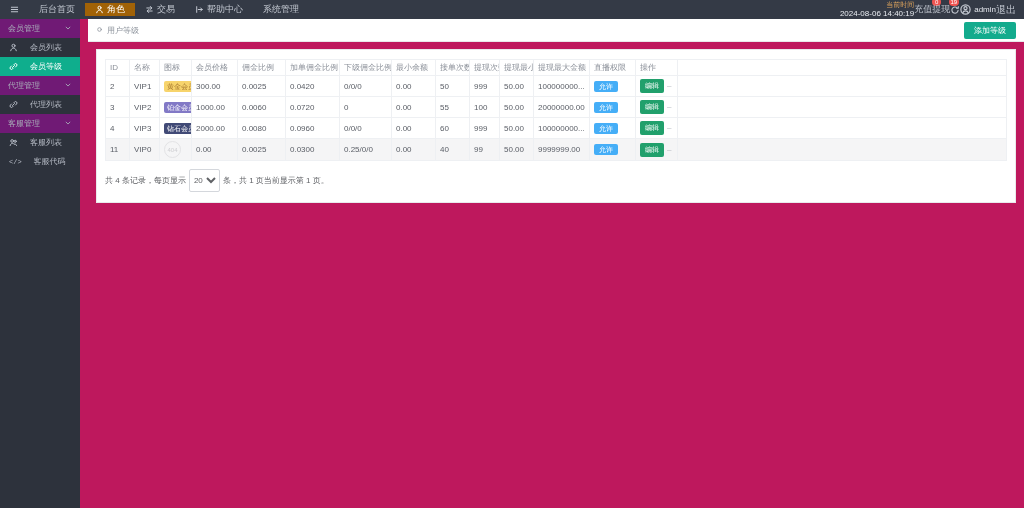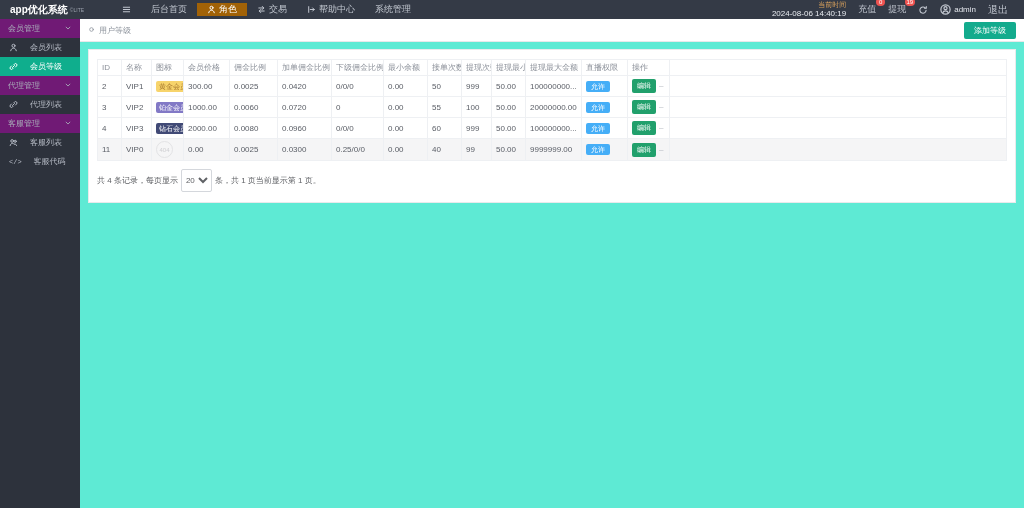--- a/index.html
+++ b/index.html
@@ -10,22 +10,22 @@
   .topbar { position:absolute; top:0; left:0; width:1024px; height:19px;
     background:#343a46; display:flex; align-items:stretch; color:#c2c7d0; z-index:5; }
   .logo { width:112px; display:flex; align-items:center; padding-left:10px;
     color:#ffffff; font-weight:bold; font-size:10px; white-space:nowrap; }
   .logo sup { font-size:5px; color:#9aa0ac; margin-left:2px; font-weight:normal; }
   .topnav { display:flex; align-items:center; }
   .nav-item { display:flex; align-items:center; gap:3px; padding:0 10px;
     font-size:9px; color:#c2c7d0; cursor:pointer; text-decoration:none; }
   .nav-item.active { background:#a16207; color:#fff; }
   .nicon svg { display:block; }
-  .topbar-right { margin-left:auto; display:flex; align-items:center; gap:12px;
-    padding-right:16px; }
+  .topbar-right { margin-left:auto; display:flex; align-items:center; gap:0;
+    padding-right:8px; }
   .clock { text-align:right; line-height:1.15; }
   .clock .t-label { font-size:7px; color:#d8a05c; }
   .clock .t-value { font-size:8px; color:#e7eaef; }
   .nav-badge-item { position:relative; font-size:9px; color:#c2c7d0; cursor:pointer; }
   .red-badge { position:absolute; top:-5px; right:-9px; background:#ef5350; color:#fff;
     font-size:6px; line-height:8px; min-width:9px; text-align:center;
     border-radius:7px; padding:0 2px; }
   .icon-btn { display:flex; align-items:center; color:#c2c7d0; cursor:pointer; }
   .user { display:flex; align-items:center; gap:3px; color:#e3e6ec; font-size:8px; cursor:pointer; }
   .logout { font-size:10px; color:#c2c7d0; cursor:pointer; white-space:nowrap; }
@@ -35,21 +35,21 @@
     background:#2d323c; }
   .side-group { height:19px; display:flex; align-items:center; justify-content:space-between;
     padding:0 8px; color:#a8aeb9; font-size:8px; background:#701a75; cursor:pointer; }
   .side-item { height:19px; display:flex; align-items:center; gap:12px;
     padding:0 6px 0 9px; color:#b7bcc6; font-size:8px; cursor:pointer; }
   .side-item.active { background:#0fae8d; color:#fff; }
   .side-item .sicon { display:flex; align-items:center; }
   .code-ico { font-family:"Liberation Mono","DejaVu Sans Mono",monospace; font-size:7px; }
 
   
-  .main { position:absolute; left:80px; top:19px; right:0; bottom:0; background:#5eead4; }
+  .main { position:absolute; left:80px; top:19px; right:0; bottom:0; background:#be185d;padding-left:8px; }
   .crumbbar { height:23px; background:#fff; border-bottom:1px solid #e8e8ea;
     display:flex; align-items:center; padding:0 8px; }
   .crumb { display:flex; align-items:center; gap:4px; font-size:8px; color:#8d939c; }
   .add-btn { margin-left:auto; background:#13ab8d; color:#fff; border:none;
     font-size:8px; padding:3px 10px; border-radius:2px; cursor:pointer; }
 
   .card { margin:7px 8px 0; background:#fff; border:1px solid #e9eaec;
     padding:9px 8px 10px; }
   table { width:100%; border-collapse:collapse; table-layout:fixed;
     font-size:8px; color:#5a5e66; }
@@ -70,24 +70,20 @@
 
   .pagination { display:flex; align-items:center; gap:3px; margin-top:8px;
     font-size:8px; color:#606266; }
   .pagination select { font-size:8px; height:23px; border:1px solid #d4d7dc;
     border-radius:2px; color:#606266; background:#fff; }
 </style>
 </head>
 <body>
 
 <div class="topbar">
-  <div class="logo">
-    <span>app优化系统</span>
-    <sup>©LITE</sup>
-  </div>
   <nav class="topnav" id="topnav">
       <a class="nav-item">
         <span class="nicon">
           <svg width="9" height="9" viewBox="0 0 10 10" fill="none" stroke="currentColor" stroke-width="1.1" stroke-linecap="round" stroke-linejoin="round">
             <path d="M1.5 2.5h7M1.5 5h7M1.5 7.5h7"></path>
           </svg>
         </span>
       </a>
       <a class="nav-item">
         <span>后台首页</span>

